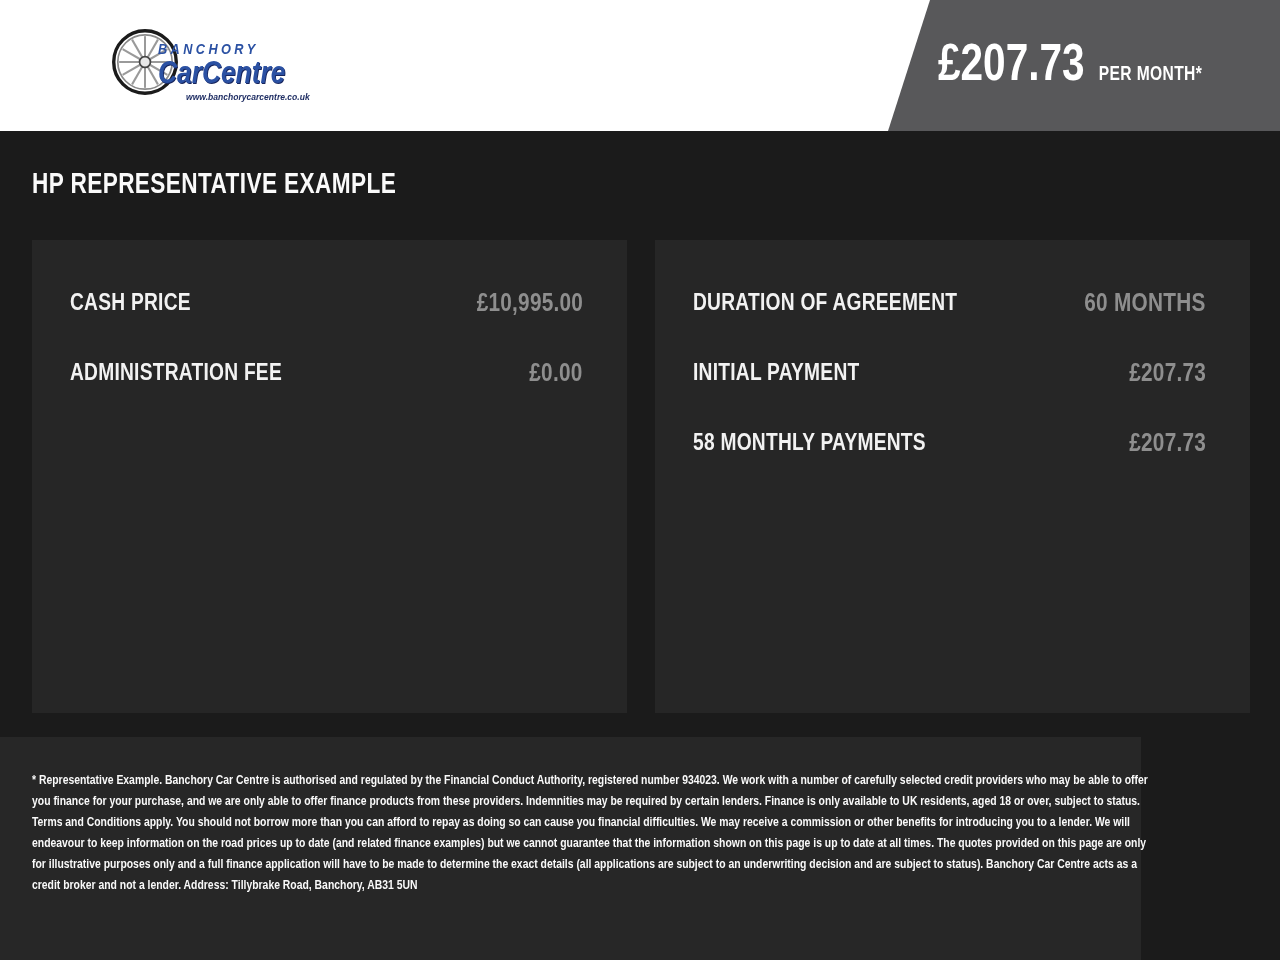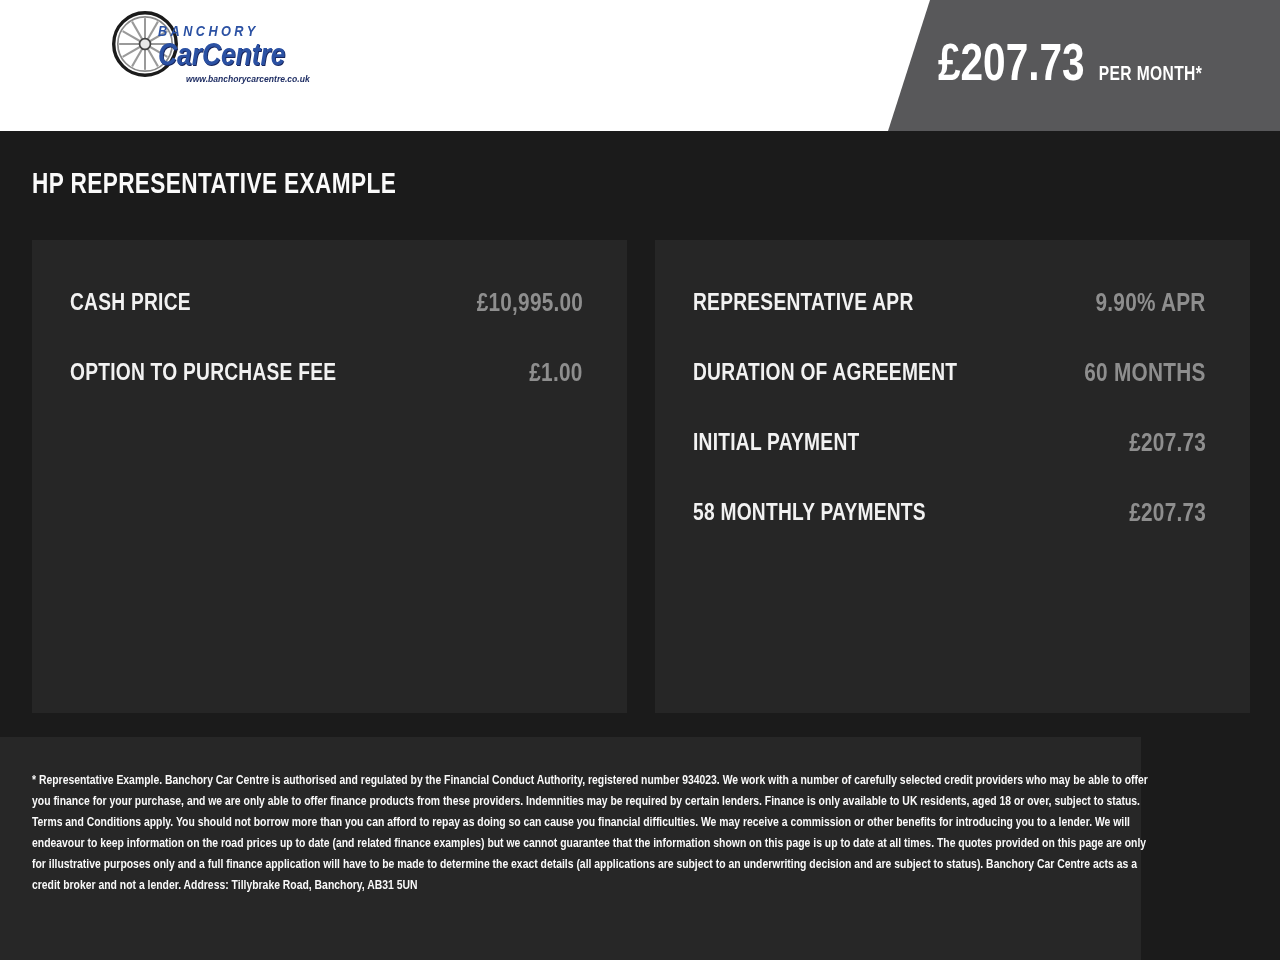--- a/index.html
+++ b/index.html
@@ -11,21 +11,21 @@
     overflow:hidden;
   }
 
   
   .header {
     position:absolute; top:0; left:0;
     width:1280px; height:131px;
     background:#ffffff;
   }
   .logo {
-    position:absolute; left:110px; top:8px;
+    position:absolute; left:110px; top:26px;
     width:200px; height:78px;
   }
   .logo svg { position:absolute; left:0; top:2px; }
   .logo-text { position:absolute; left:48px; top:14px; white-space:nowrap; }
   .logo-line1 {
     display:block;
     font-size:15px; font-weight:bold; font-style:italic;
     color:#2b51a3; letter-spacing:4px;
     transform:scaleX(0.85); transform-origin:left center;
   }
@@ -152,32 +152,28 @@
 
 <h1 class="page-title">HP REPRESENTATIVE EXAMPLE</h1>
 
 <div class="panel panel-left">
   <div class="panel-inner">
     <div class="row">
       <span class="row-label">CASH PRICE</span>
       <span class="row-value">£10,995.00</span>
     </div>
     <div class="row">
-      <span class="row-label">OPTION TO PURCHASE FEE</span>
-      <span class="row-value">£1.00</span>
+      <span class="row-label">ADMINISTRATION FEE</span>
+      <span class="row-value">£0.00</span>
     </div>
   </div>
 </div>
 
 <div class="panel panel-right">
   <div class="panel-inner">
-    <div class="row">
-      <span class="row-label">REPRESENTATIVE APR</span>
-      <span class="row-value">9.90% APR</span>
-    </div>
     <div class="row">
       <span class="row-label">DURATION OF AGREEMENT</span>
       <span class="row-value">60 MONTHS</span>
     </div>
     <div class="row">
       <span class="row-label">INITIAL PAYMENT</span>
       <span class="row-value">£207.73</span>
     </div>
     <div class="row">
       <span class="row-label">58 MONTHLY PAYMENTS</span>

